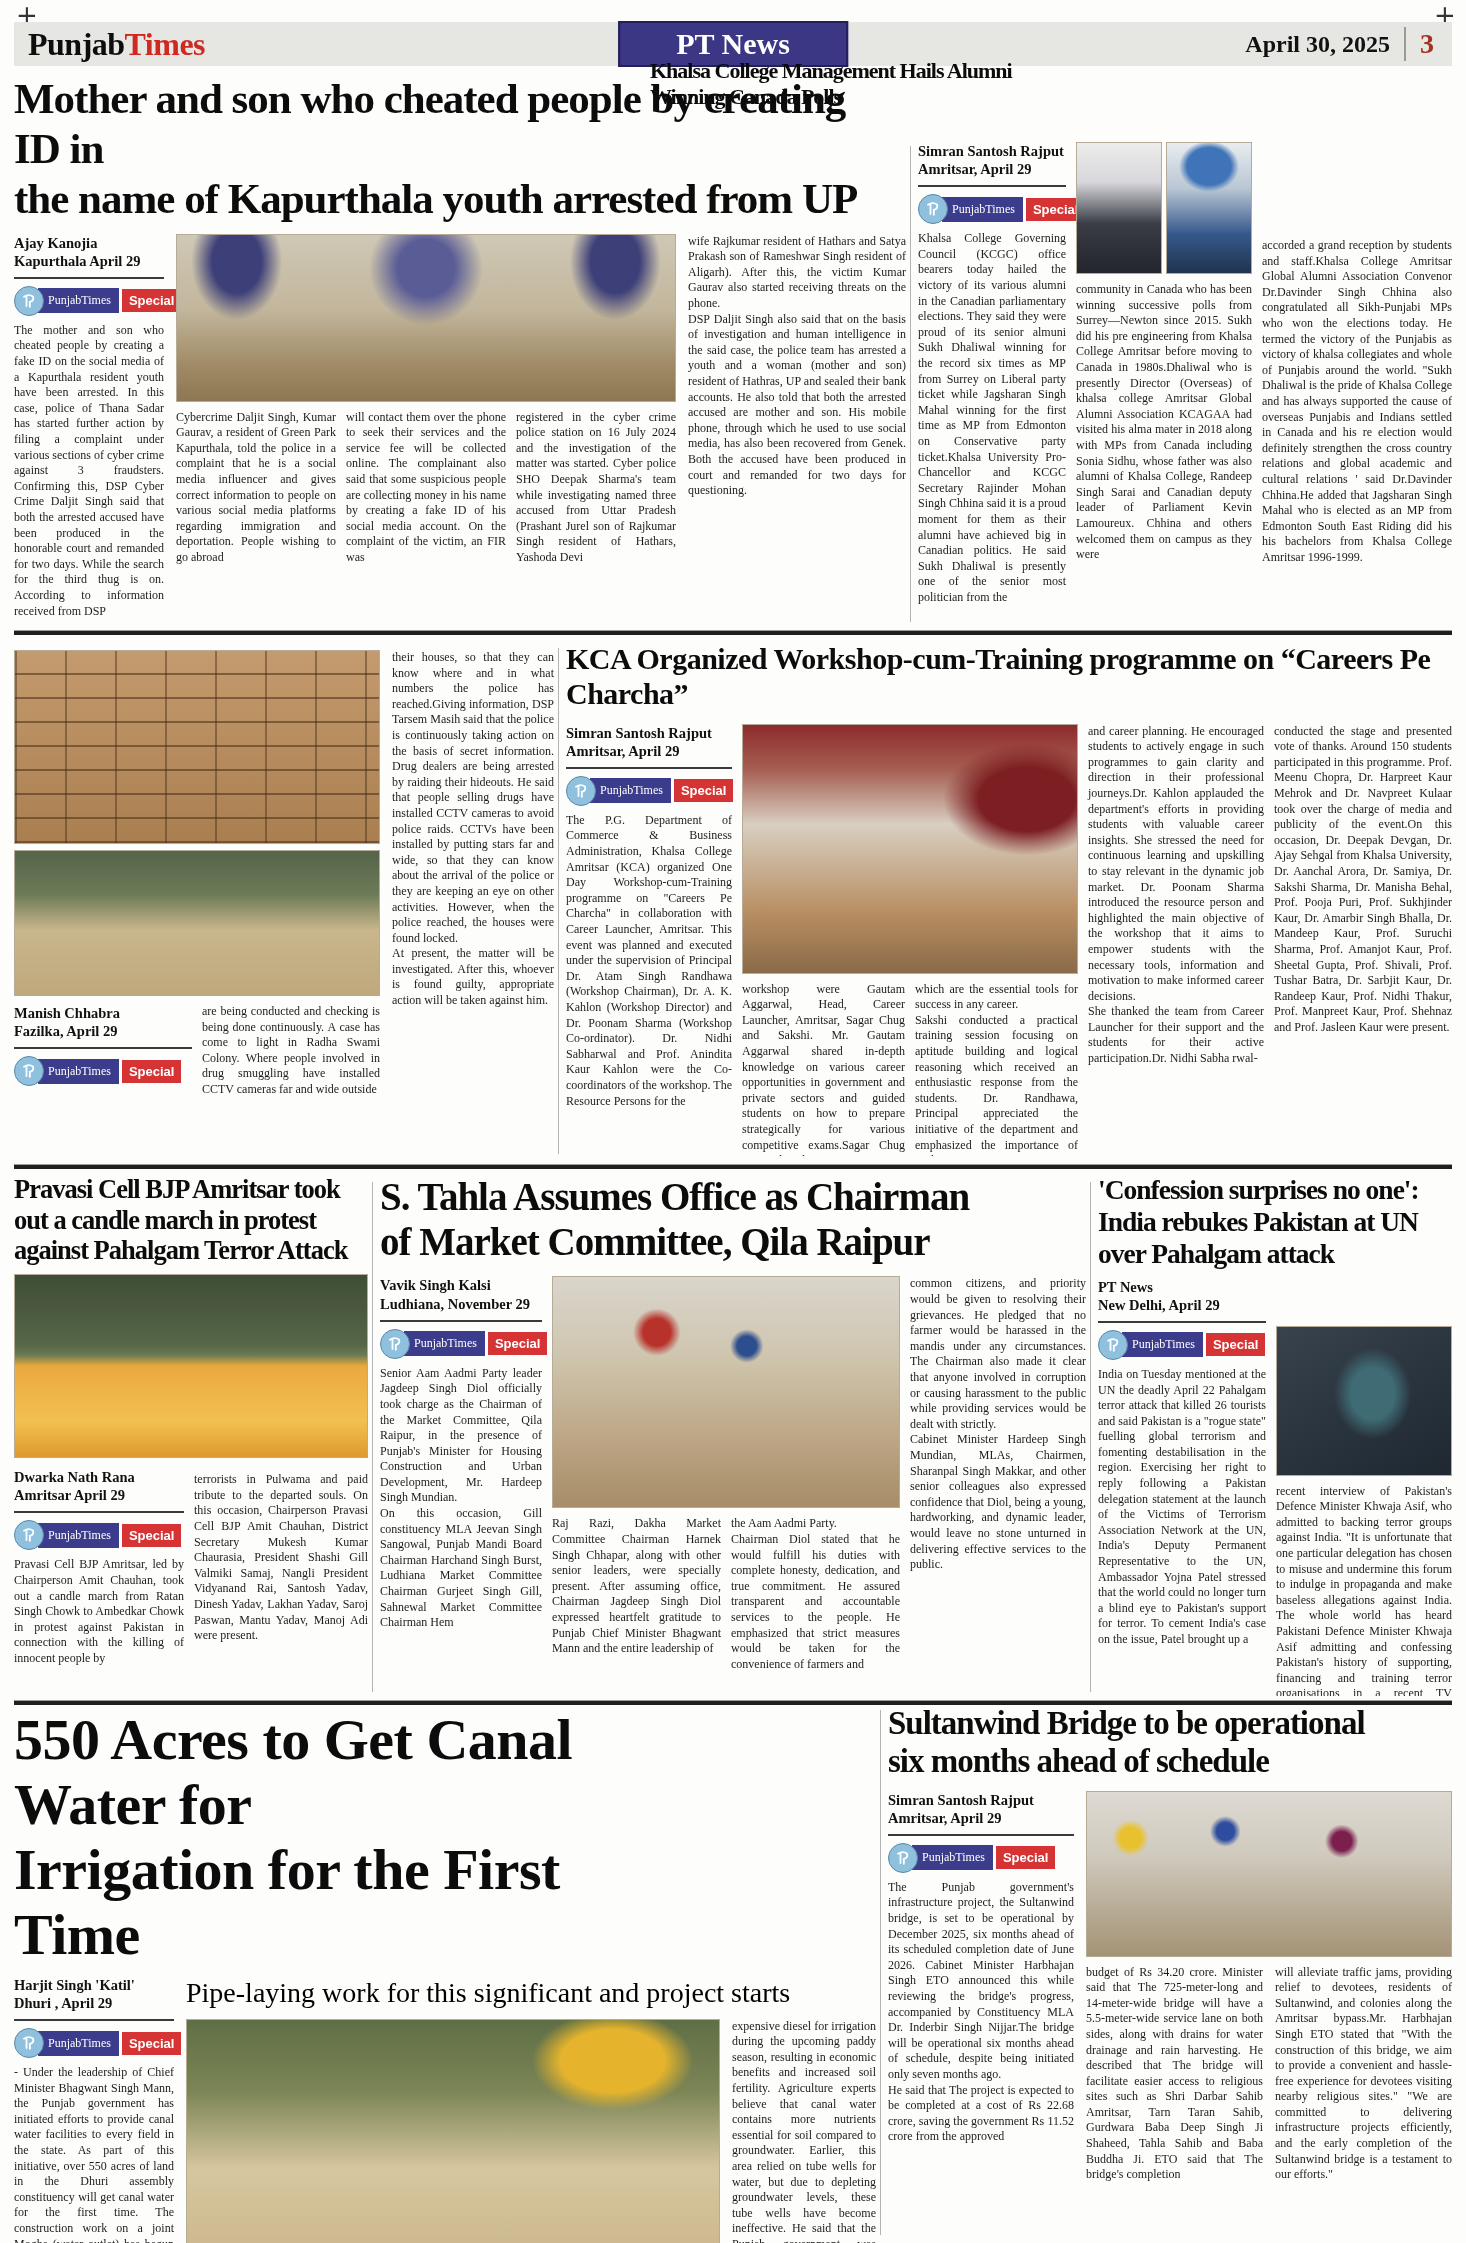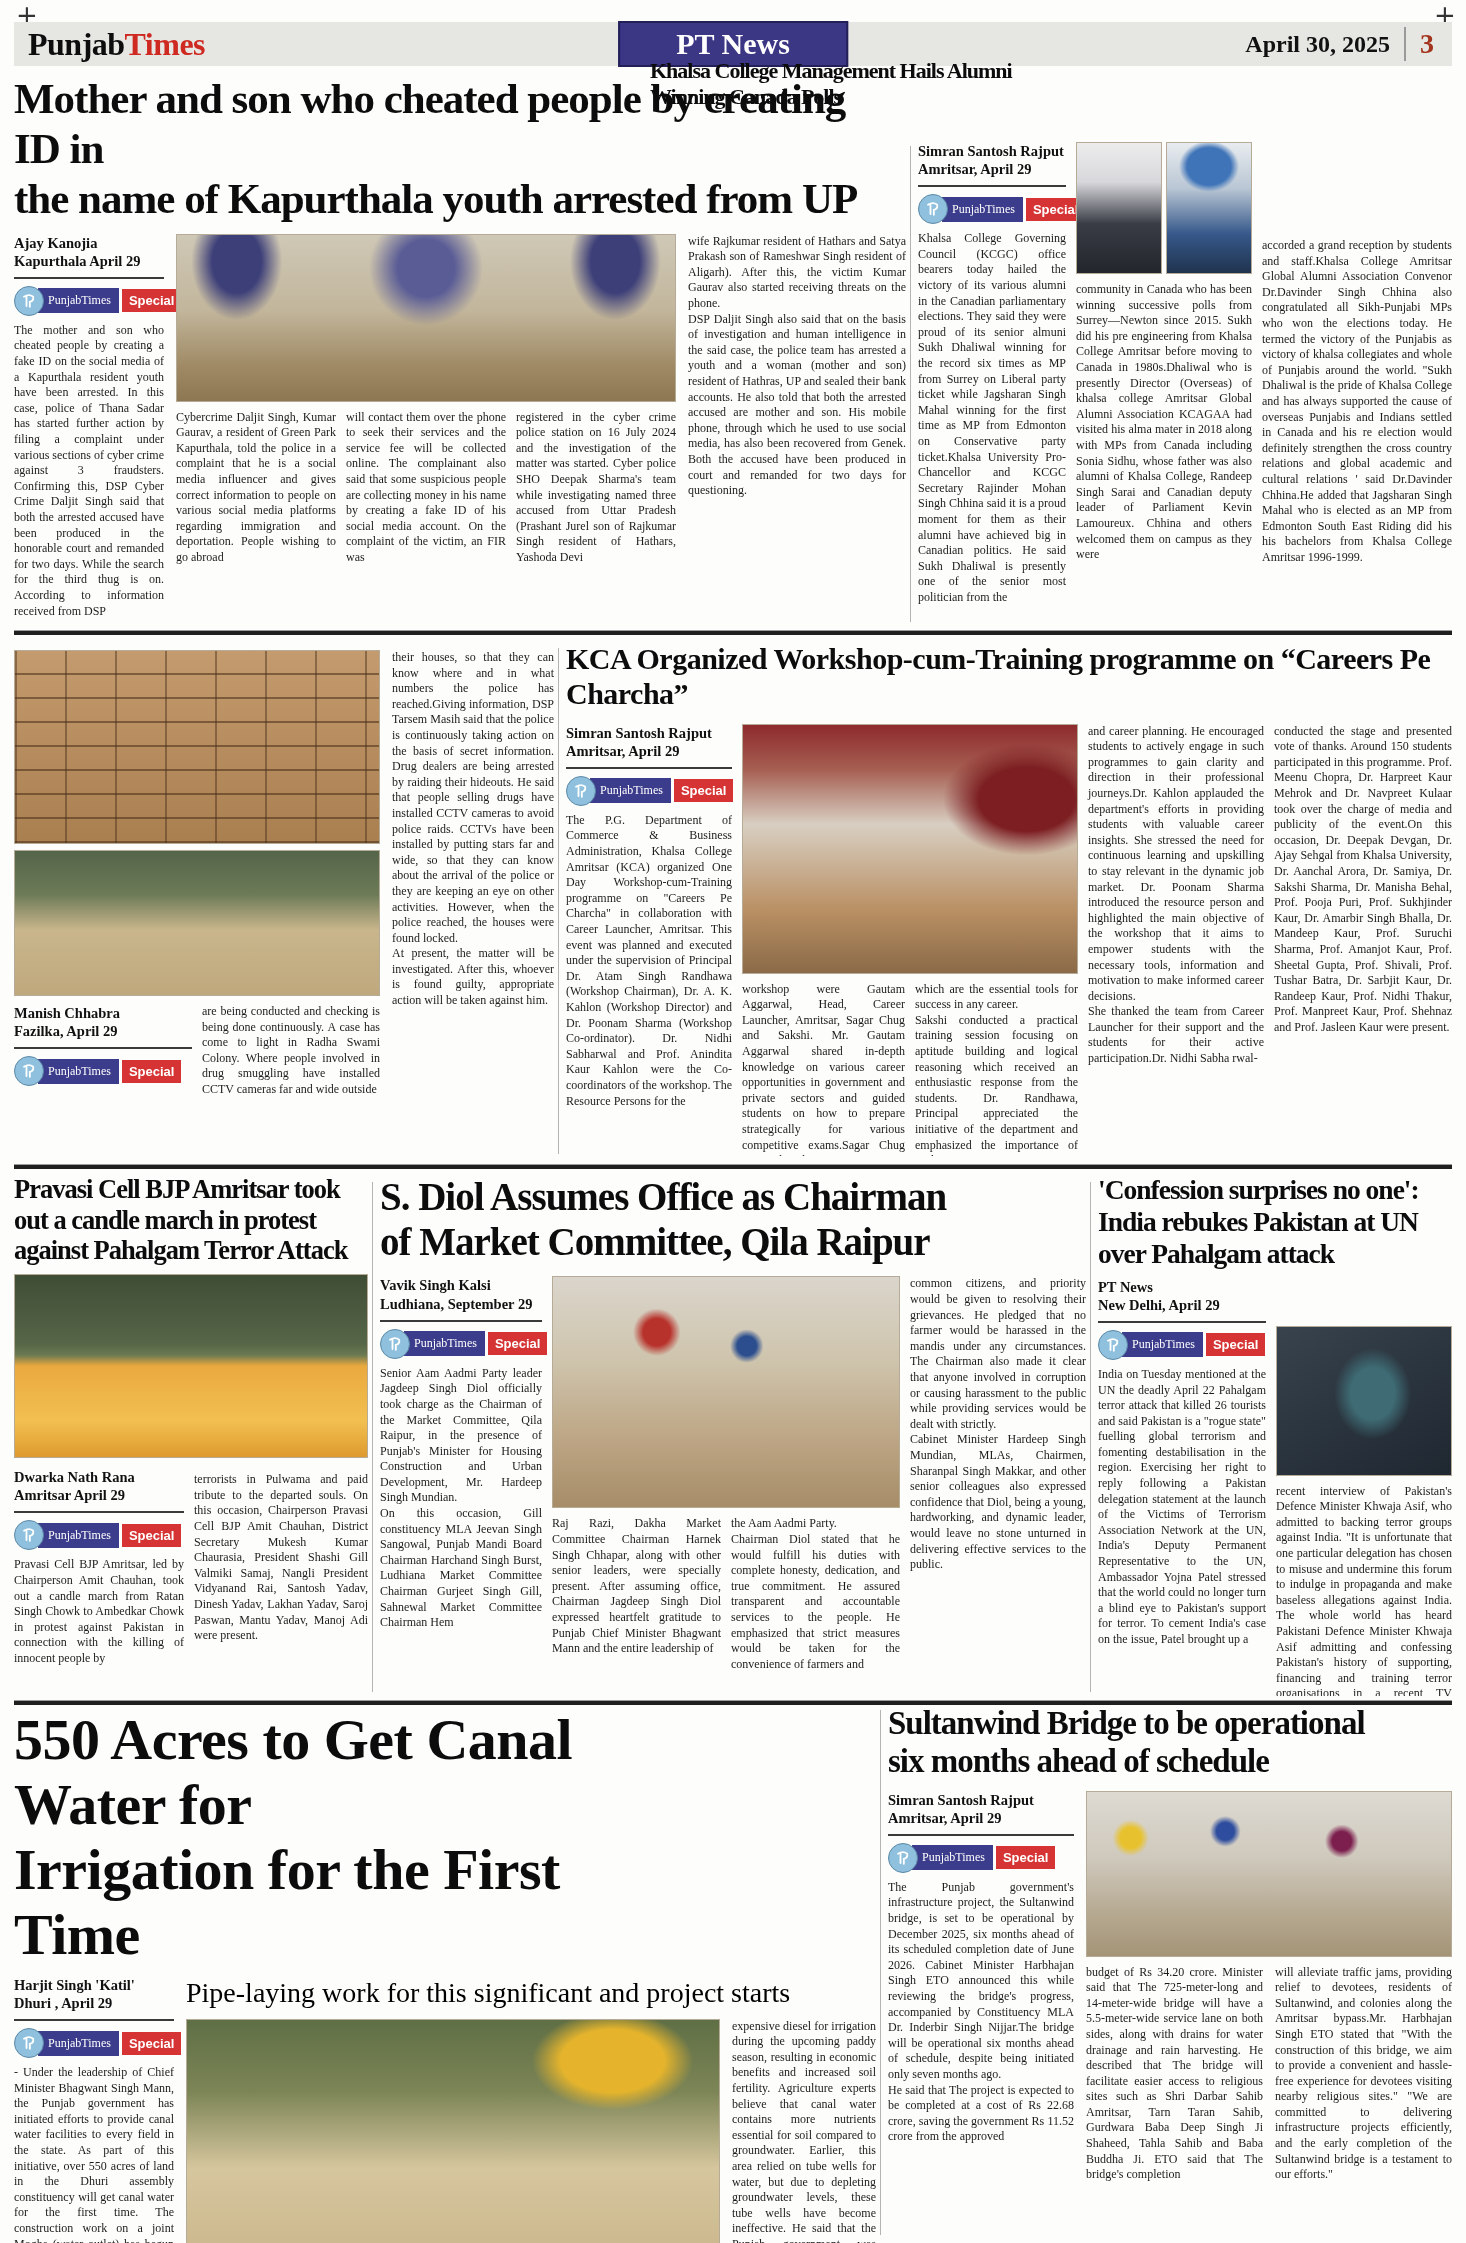--- a/index.html
+++ b/index.html
@@ -267,27 +267,27 @@
         </div>
         <p class="btxt">Pravasi Cell BJP Amritsar, led by Chairperson Amit Chauhan, took out a candle march from Ratan Singh Chowk to Ambedkar Chowk in protest against Pakistan in connection with the killing of innocent people by</p>
       </div>
       <div class="ncol grow" style="padding-top:4px;">
         <p class="btxt">terrorists in Pulwama and paid tribute to the departed souls. On this occasion, Chairperson Pravasi Cell BJP Amit Chauhan, District Secretary Mukesh Kumar Chaurasia, President Shashi Gill Valmiki Samaj, Nangli President Vidyanand Rai, Santosh Yadav, Dinesh Yadav, Lakhan Yadav, Saroj Paswan, Mantu Yadav, Manoj Adi were present.</p>
       </div>
     </div>
   </section>
 
   <section class="article" style="left:380px;top:1174px;width:706px;height:522px;">
-    <h1 class="headline" style="font-size:39px;text-align:left;">S. Diol Assumes Office as Chairman
+    <h1 class="headline" style="font-size:39px;text-align:left;">S. Tahla Assumes Office as Chairman
 of Market Committee, Qila Raipur</h1>
     <div class="row" style="gap:10px;margin-top:12px;">
       <div class="ncol" style="width:162px;flex:none;">
         <div class="byline">
           <div>Vavik Singh Kalsi</div>
-          <div>Ludhiana, September 29</div>
+          <div>Ludhiana, November 29</div>
         </div>
         <div class="byrule"></div>
         <div class="ptbadge">
           <span class="pticon">
               <svg viewBox="0 0 24 24" width="20" height="20">
                 <path d="M6 7 q6 -4 11 0 q1 5 -4 6 l0 6 M9 7 l0 11" fill="none" stroke="#fff" stroke-width="2.2" stroke-linecap="round"></path>
               </svg>
             </span>
           <span class="ptname">PunjabTimes</span>
           <span class="ptspecial">Special</span>

